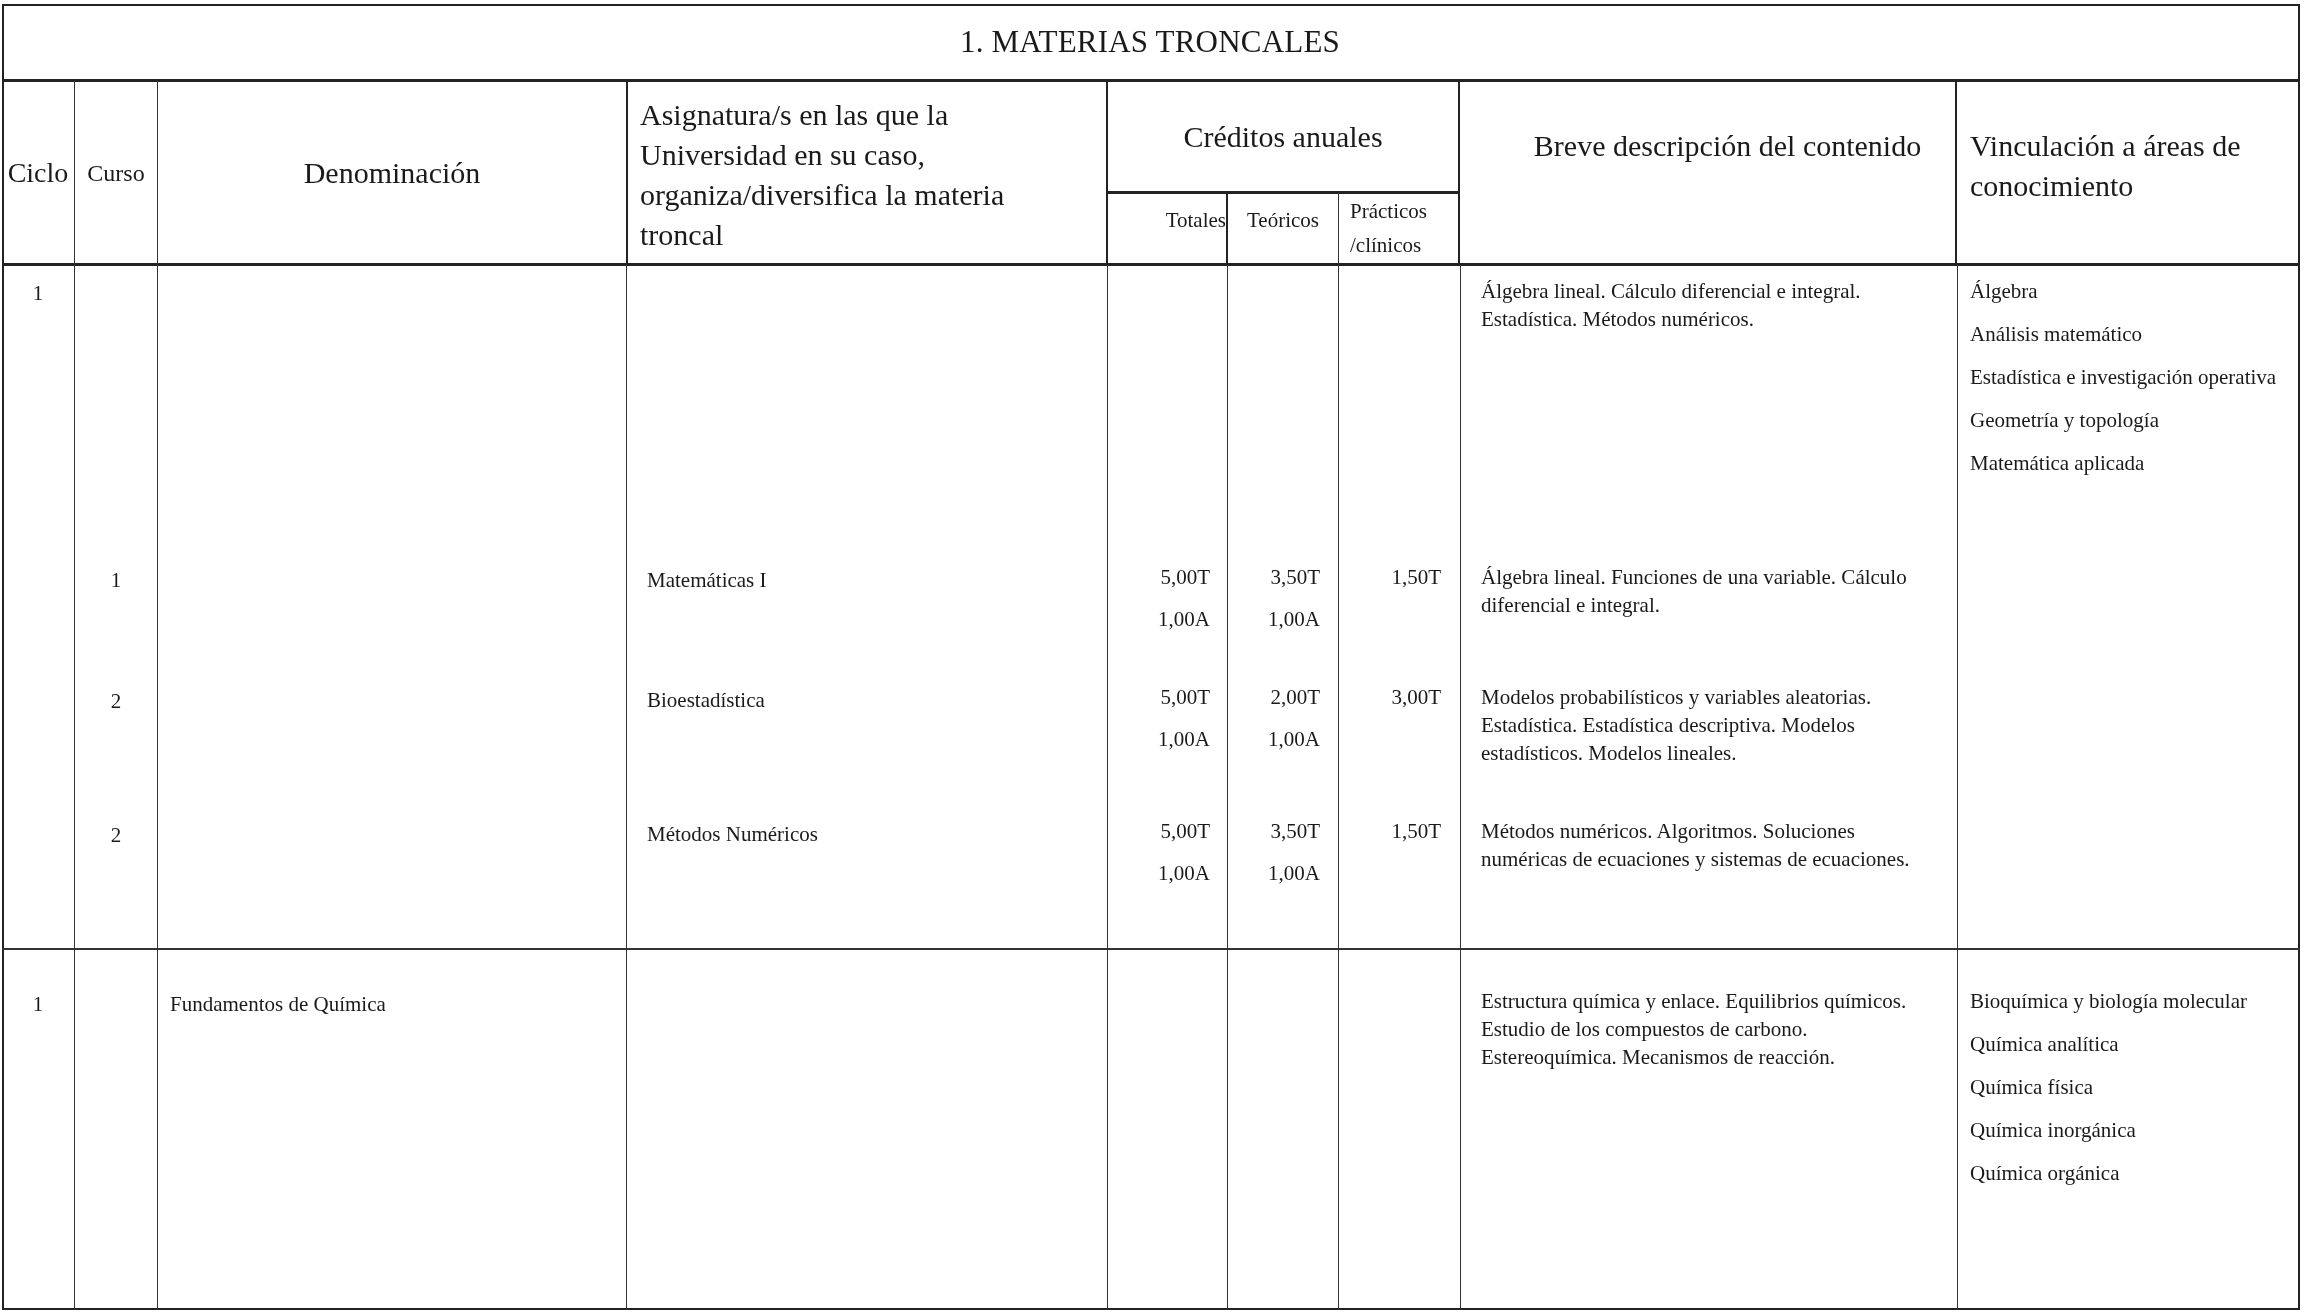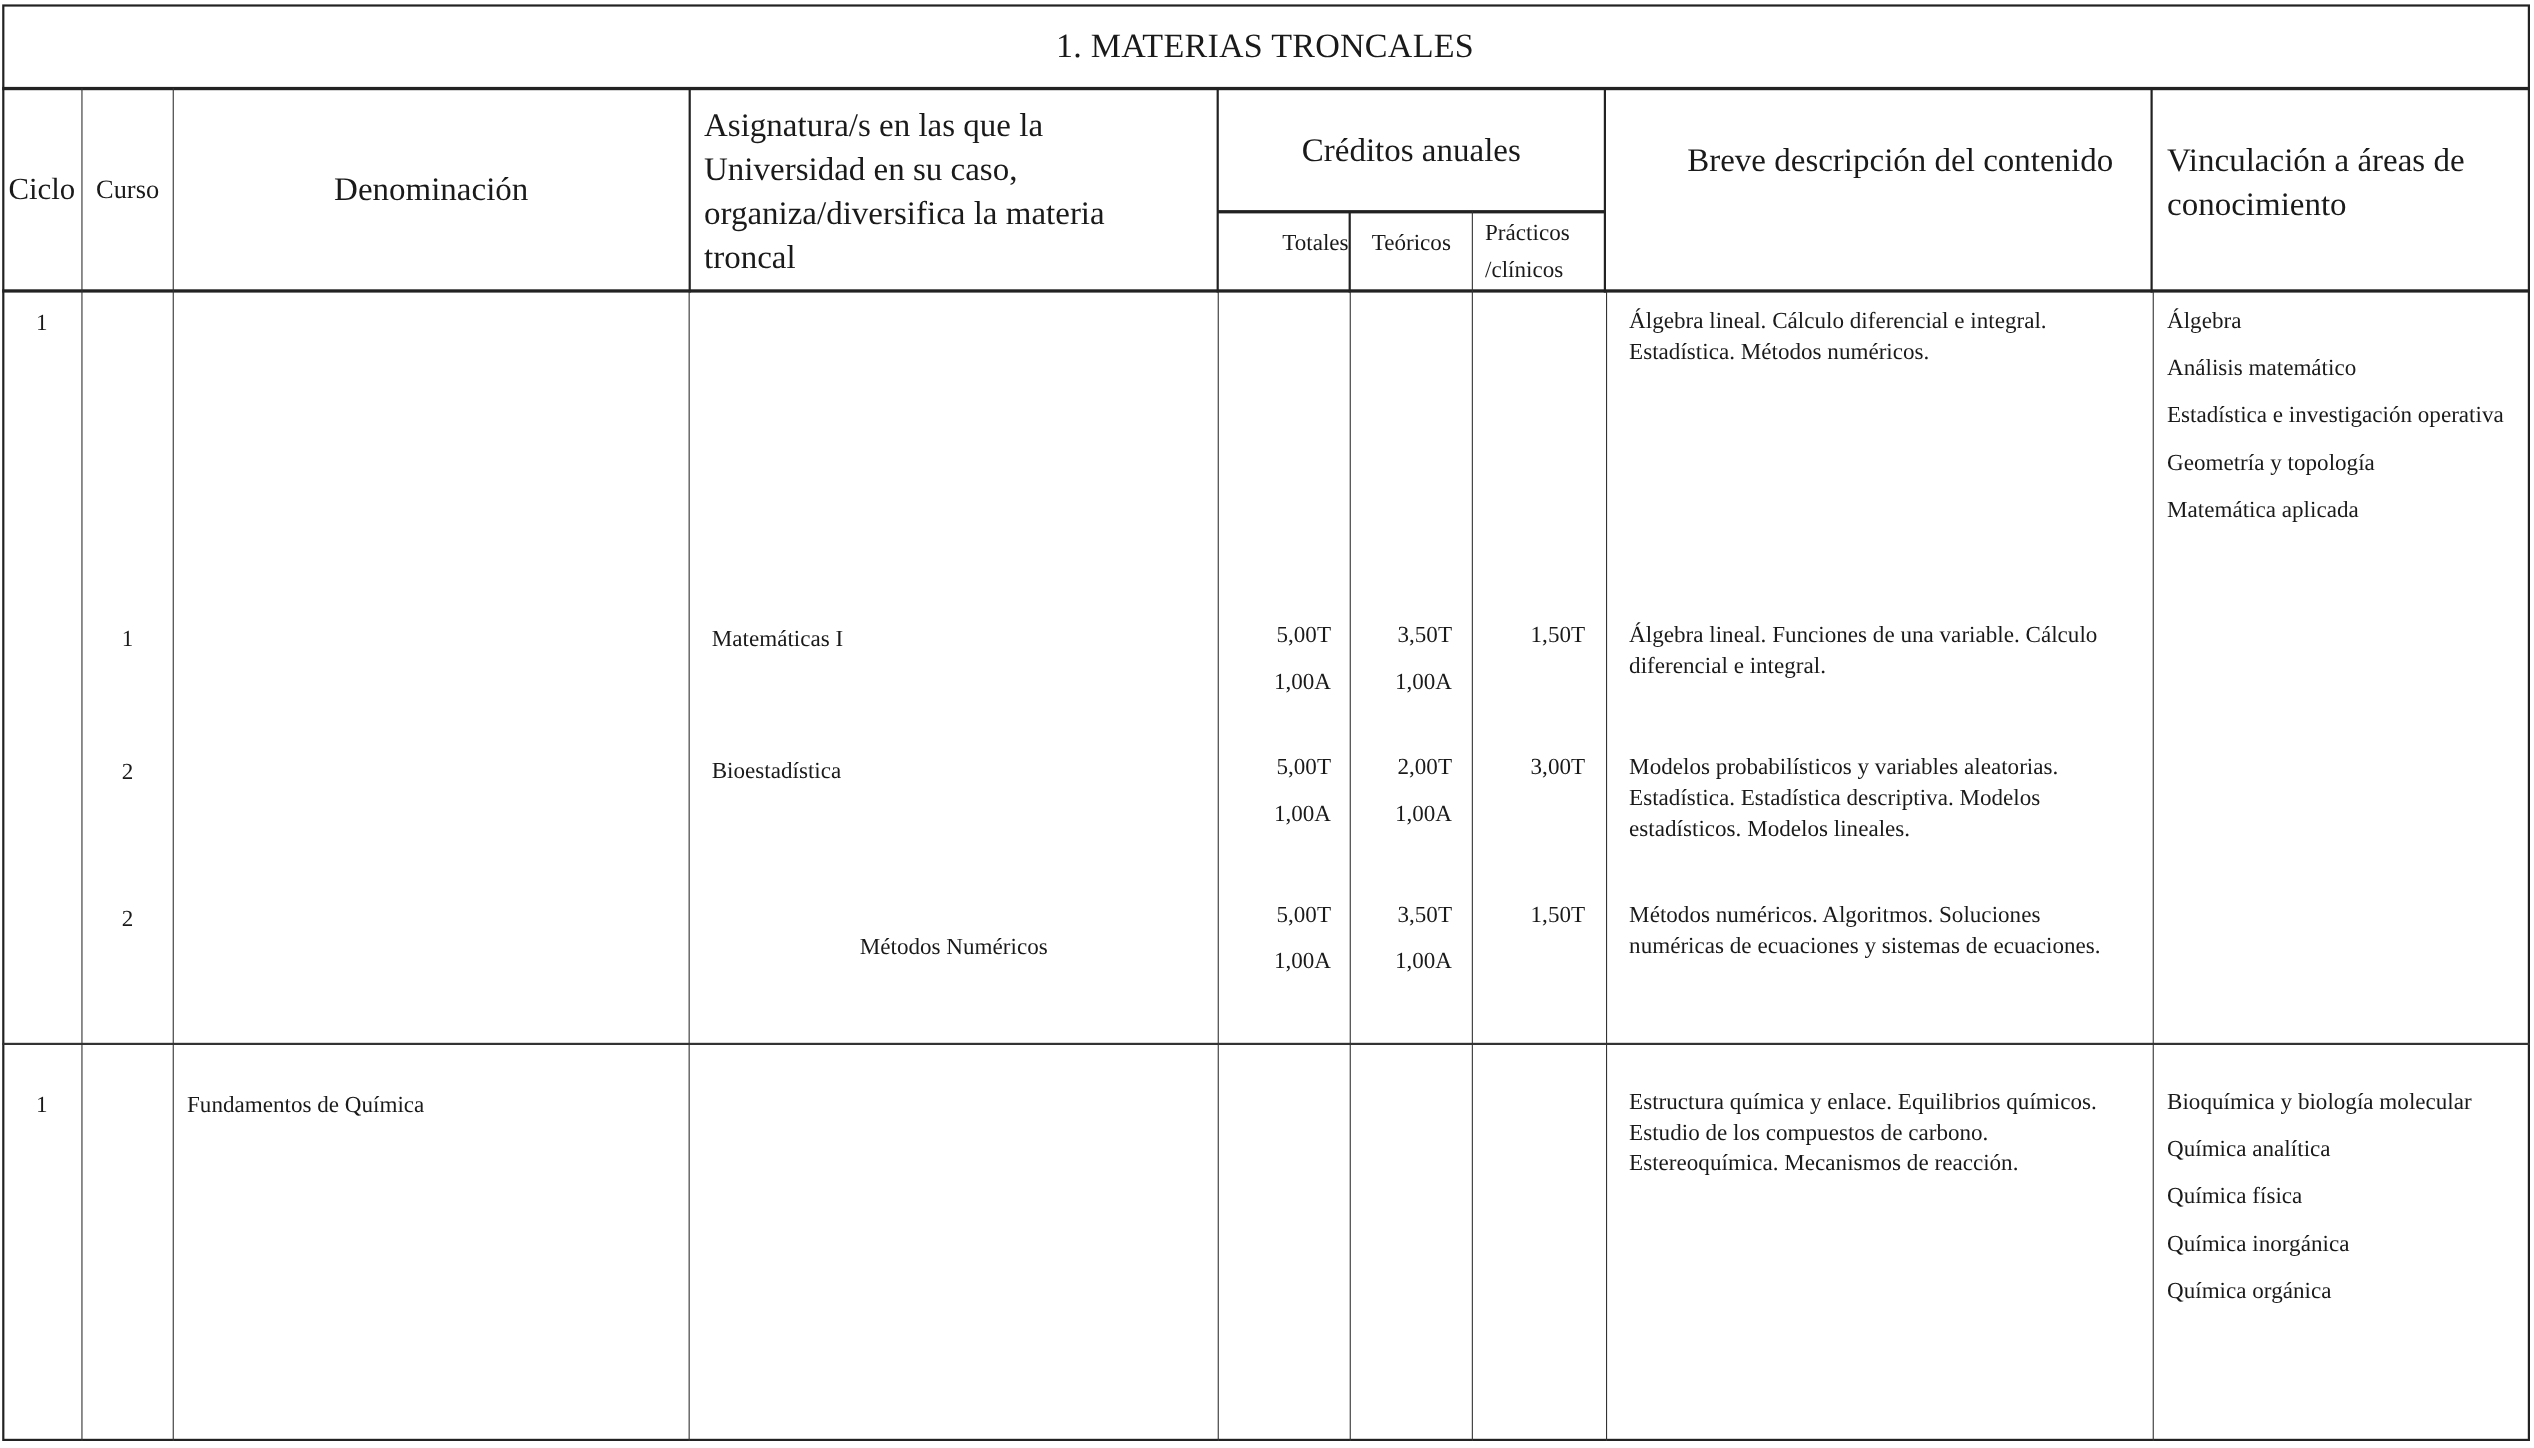--- a/index.html
+++ b/index.html
@@ -99,21 +99,21 @@
   <div class="cell num stack" style="left:1228px; top:683px; width:92px;">
     <div>2,00T</div>
     <div>1,00A</div>
   </div>
   <div class="cell num stack" style="left:1340px; top:683px; width:101px;">
     <div>3,00T</div>
   </div>
   <div class="cell" style="left:1481px; top:683px; width:460px;">Modelos probabilísticos y variables aleatorias. Estadística. Estadística descriptiva. Modelos estadísticos. Modelos lineales.</div>
 
   <div class="cell" style="left:75px; top:821px; width:82px; text-align:center;">2</div>
-  <div class="cell" style="left:647px; top:846px; width:440px;text-align:center;">Métodos Numéricos</div>
+  <div class="cell" style="left:647px; top:820px; width:440px;">Métodos Numéricos</div>
   <div class="cell num stack" style="left:1108px; top:817px; width:102px;">
     <div>5,00T</div>
     <div>1,00A</div>
   </div>
   <div class="cell num stack" style="left:1228px; top:817px; width:92px;">
     <div>3,50T</div>
     <div>1,00A</div>
   </div>
   <div class="cell num stack" style="left:1340px; top:817px; width:101px;">
     <div>1,50T</div>

